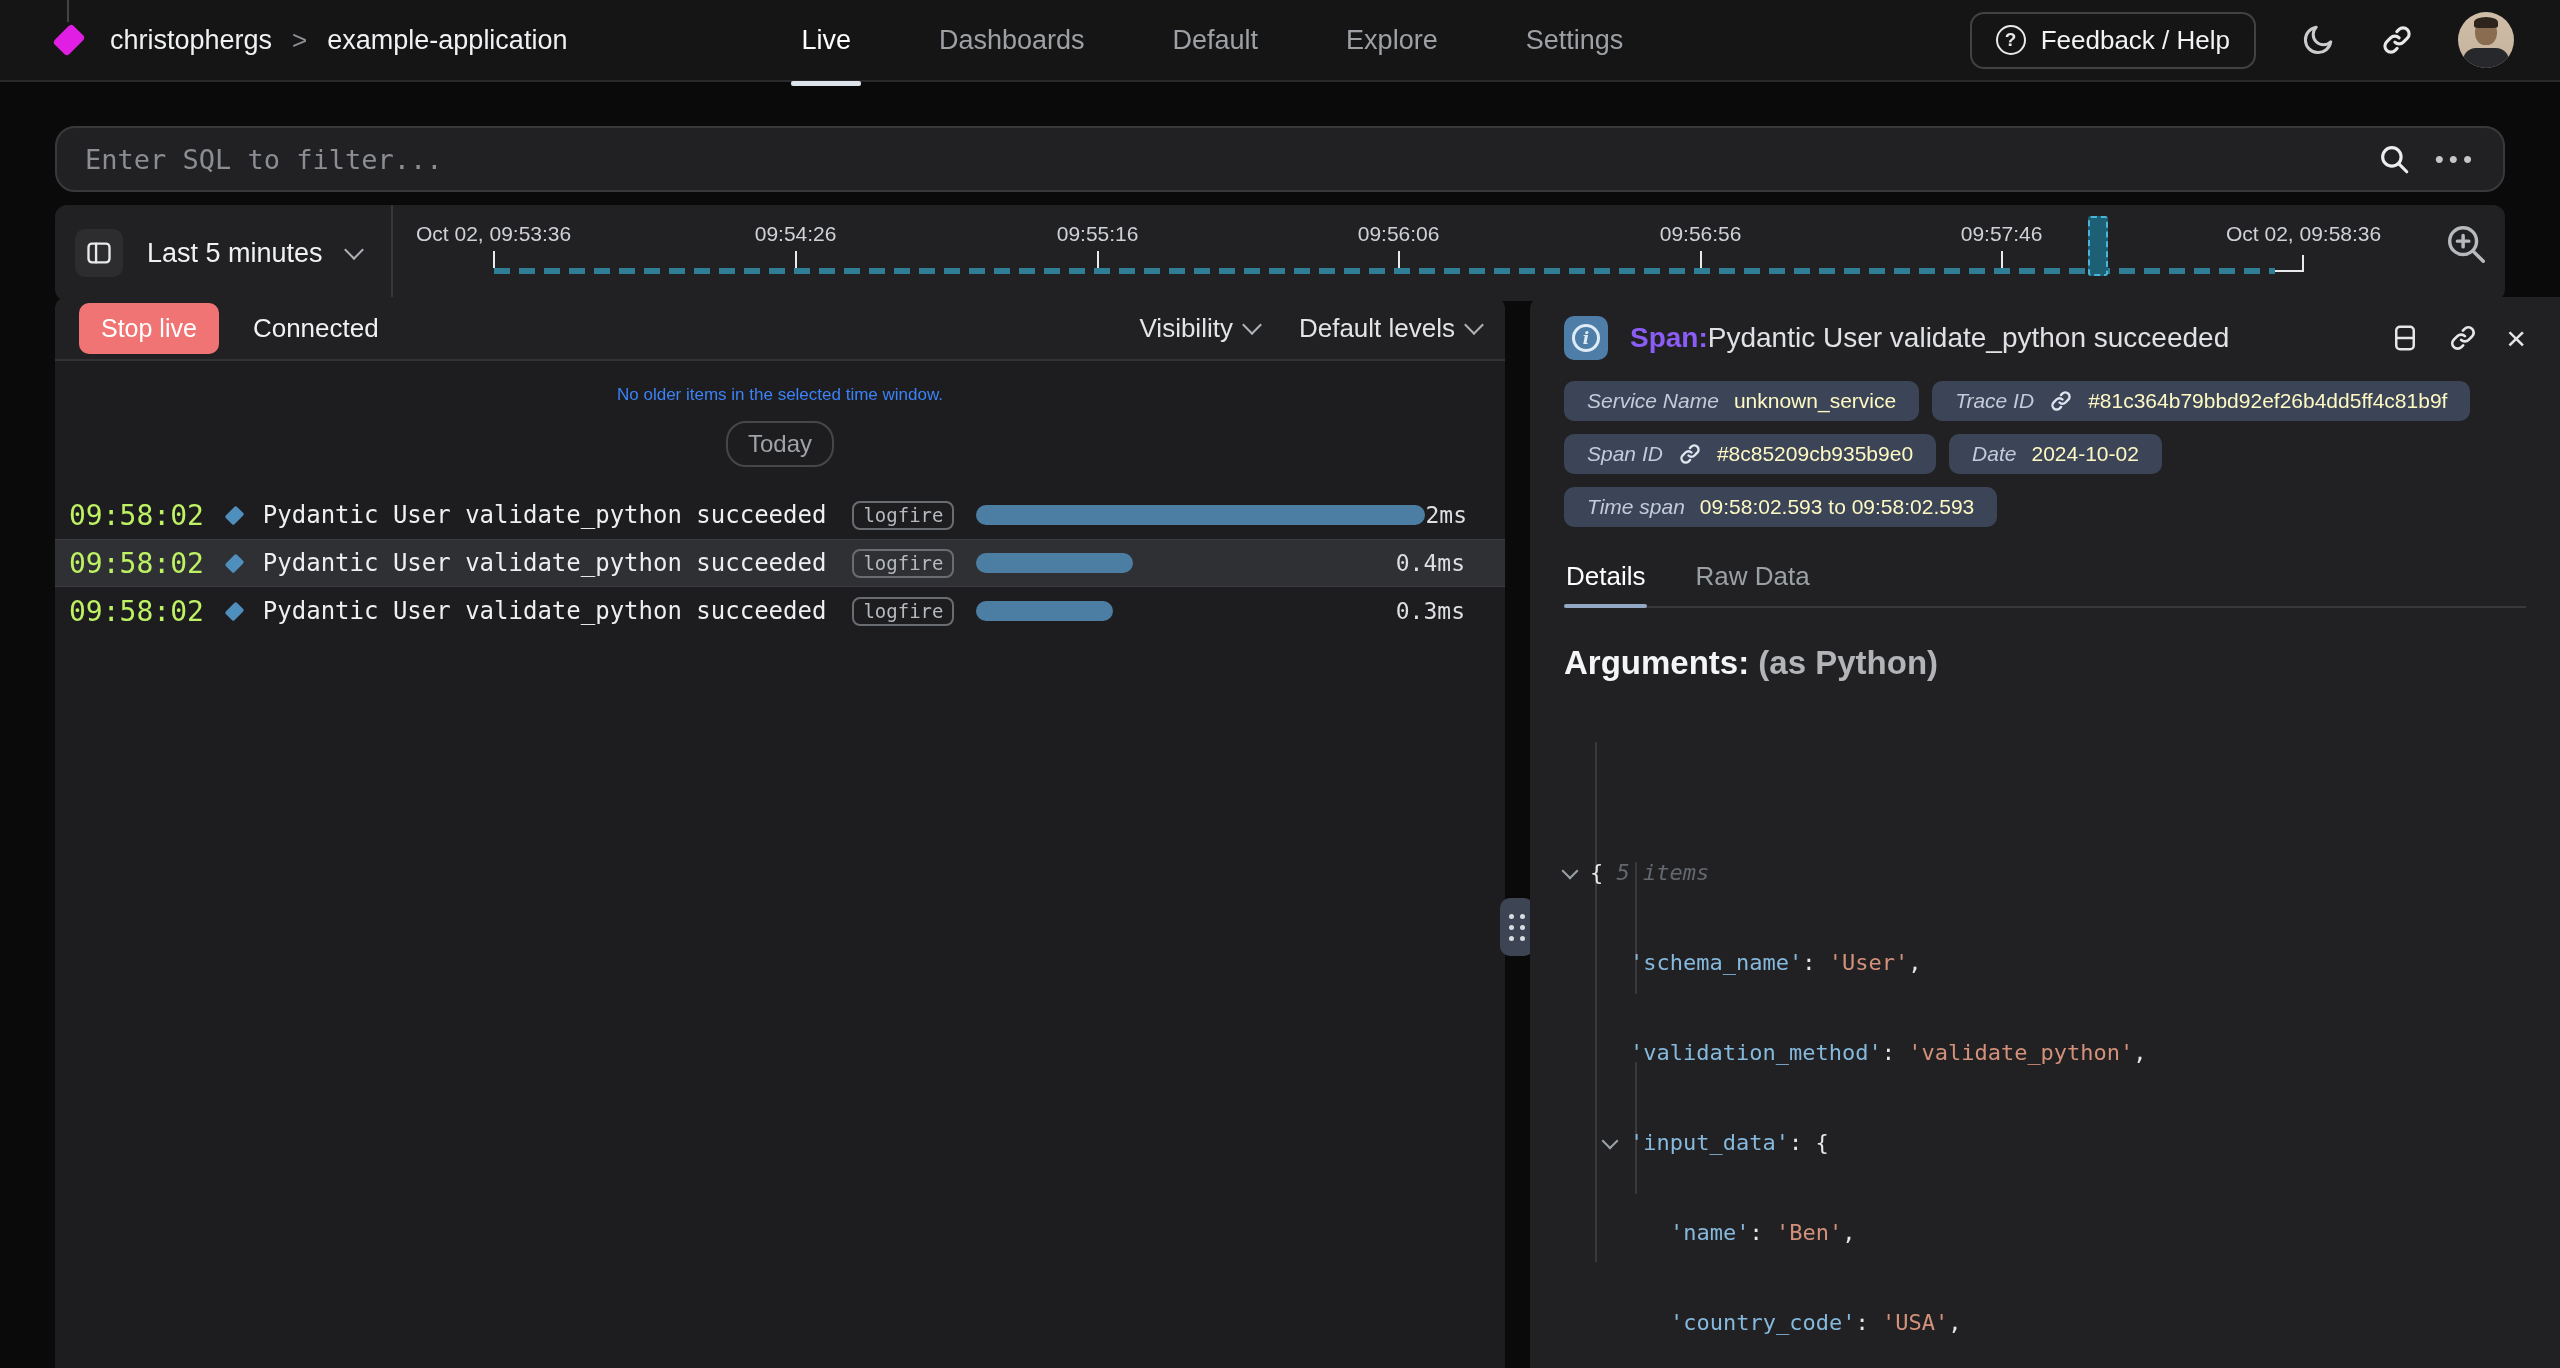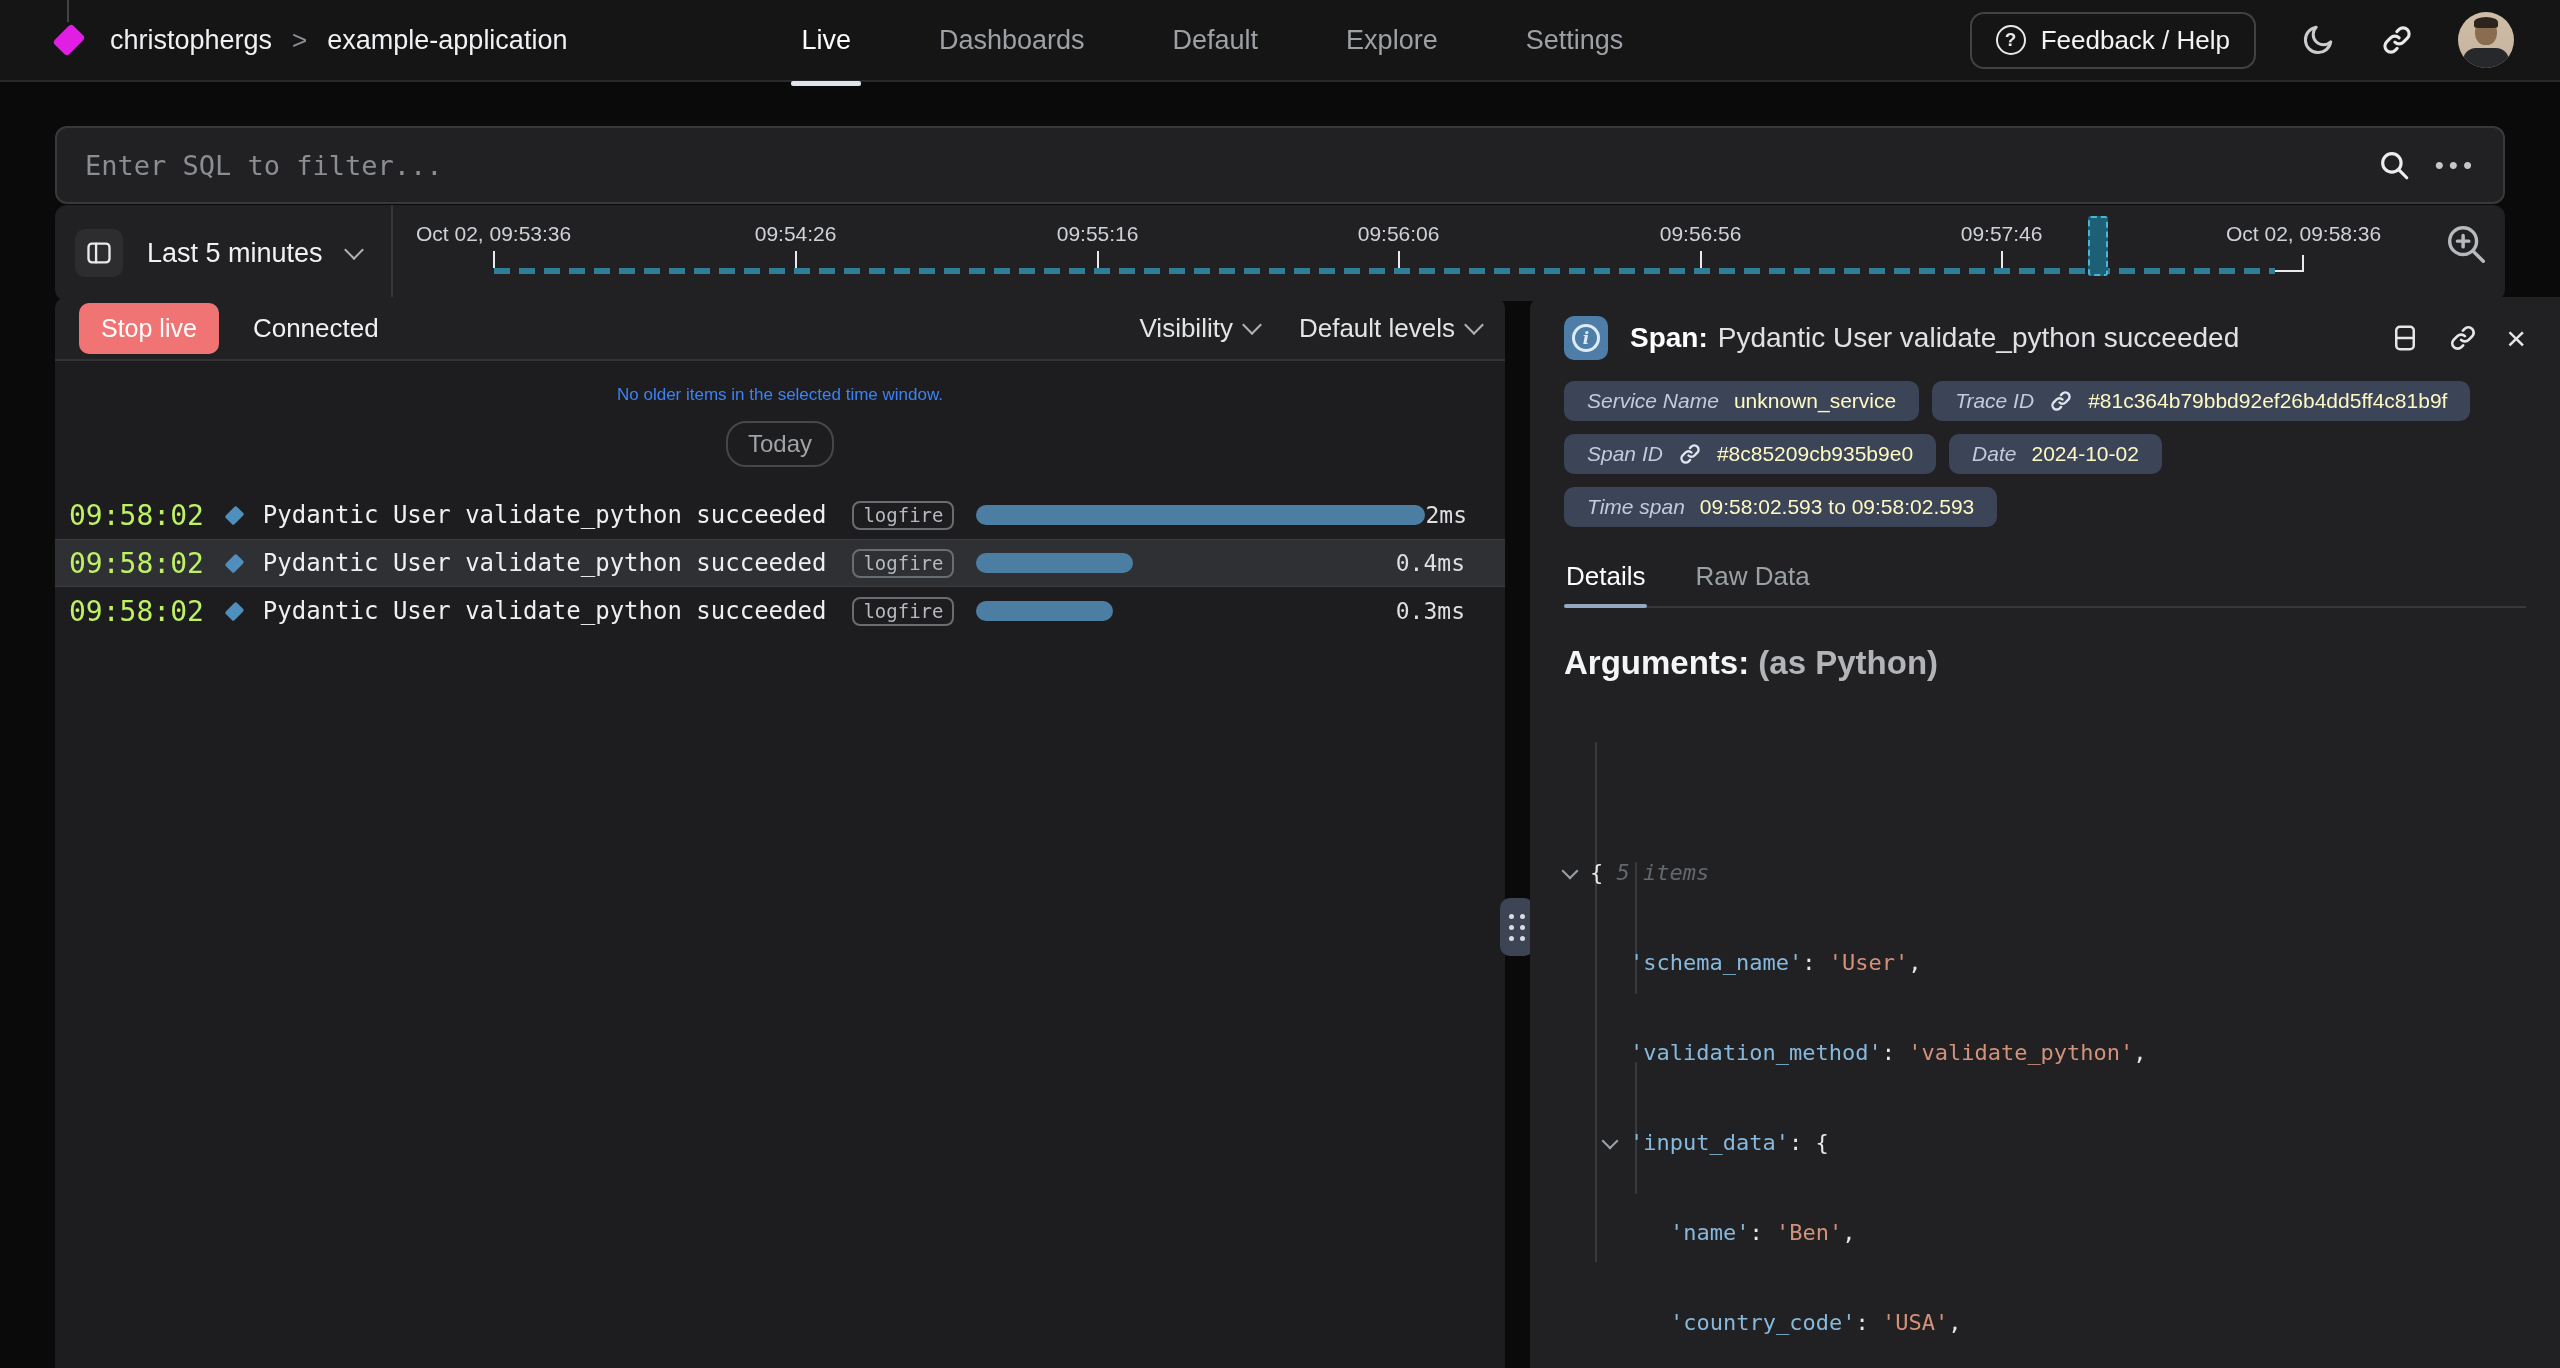--- a/index.html
+++ b/index.html
@@ -34,22 +34,22 @@
   .icon-btn{cursor:pointer;color:#cbccce}
   .avatar{width:56px;height:56px;border-radius:50%;overflow:hidden;position:relative;
        background:linear-gradient(180deg,#cfbda8 0%,#c5b39e 100%);cursor:pointer}
   .av-head{position:absolute;top:8px;left:50%;transform:translateX(-50%);
        width:22px;height:25px;background:#8a6d50;border-radius:46%}
   .av-hair{position:absolute;top:5px;left:50%;transform:translateX(-50%);
        width:24px;height:11px;background:#2c241d;border-radius:50% 50% 20% 20%}
   .av-body{position:absolute;bottom:-7px;left:50%;transform:translateX(-50%);
        width:46px;height:27px;background:#26282b;border-radius:13px 13px 0 0}
   
-  .filter-bar{position:absolute;left:55px;right:55px;top:126px;height:78px;
-       background:#212123;border:2px solid #39393c;border-radius:12px;
+  .filter-bar{position:absolute;left:55px;right:55px;top:126px;height:66px;
+       background:#212123;border:2px solid #39393c;border-radius:20px;
        display:flex;align-items:center;padding:0 26px;box-sizing:border-box}
   .sql-input{flex:1;background:transparent;border:none;outline:none;
        font-family:"DejaVu Sans Mono",monospace;font-size:27px;color:#e6e6e8}
   .sql-input::placeholder{color:#8a8d92}
   .filter-icons{display:flex;align-items:center;gap:24px}
   .dots{color:#c4c6c8;font-size:26px;letter-spacing:5px;cursor:pointer;line-height:1}
   
   .timeline-bar{position:absolute;left:55px;right:55px;top:205px;height:96px;
        background:#212123;border-radius:12px;display:flex;align-items:stretch;
        box-sizing:border-box}
@@ -107,21 +107,21 @@
        background:#212123;border-radius:12px 0 0 0;padding:10px 34px 0;
        box-sizing:border-box;overflow:hidden}
   .detail-header{height:62px;display:flex;align-items:center;gap:22px}
   .info-badge{width:44px;height:44px;border-radius:10px;background:#4e7da7;
        display:flex;align-items:center;justify-content:center;flex:0 0 auto}
   .info-circle{width:28px;height:28px;border:3px solid #dcebf6;border-radius:50%;
        color:#dcebf6;font-size:17px;font-style:italic;font-weight:bold;
        font-family:"DejaVu Serif",serif;display:flex;align-items:center;
        justify-content:center;box-sizing:border-box}
   .detail-title{font-size:28px;color:#dfe1e4;white-space:nowrap}
-  .detail-title b{color:#ffffff;margin-right:10px}
+  .detail-title b{color:#8b5cf6;}
   .hdr-icons{margin-left:auto;display:flex;gap:28px;align-items:center;color:#e5e6e8}
   .close-x{font-size:34px;line-height:1;color:#e5e6e8;cursor:pointer}
   .badges{display:flex;flex-wrap:wrap;gap:13px;margin-top:12px;max-width:930px}
   .badge{display:flex;align-items:center;gap:15px;background:#3c4557;border-radius:10px;
        padding:8px 23px;font-size:21px;cursor:default}
   .badge .lbl{font-style:italic;color:#c3cbd9;white-space:nowrap}
   .badge .val{color:#fef9c3;white-space:nowrap}
   .badge .blink{color:#dfe5ee;display:flex}
   .tabs-row{display:flex;gap:46px;margin-top:24px;border-bottom:2px solid #39393c}
   .tab{font-size:26px;color:#9ba0a5;padding:10px 2px 14px;cursor:pointer;position:relative}

